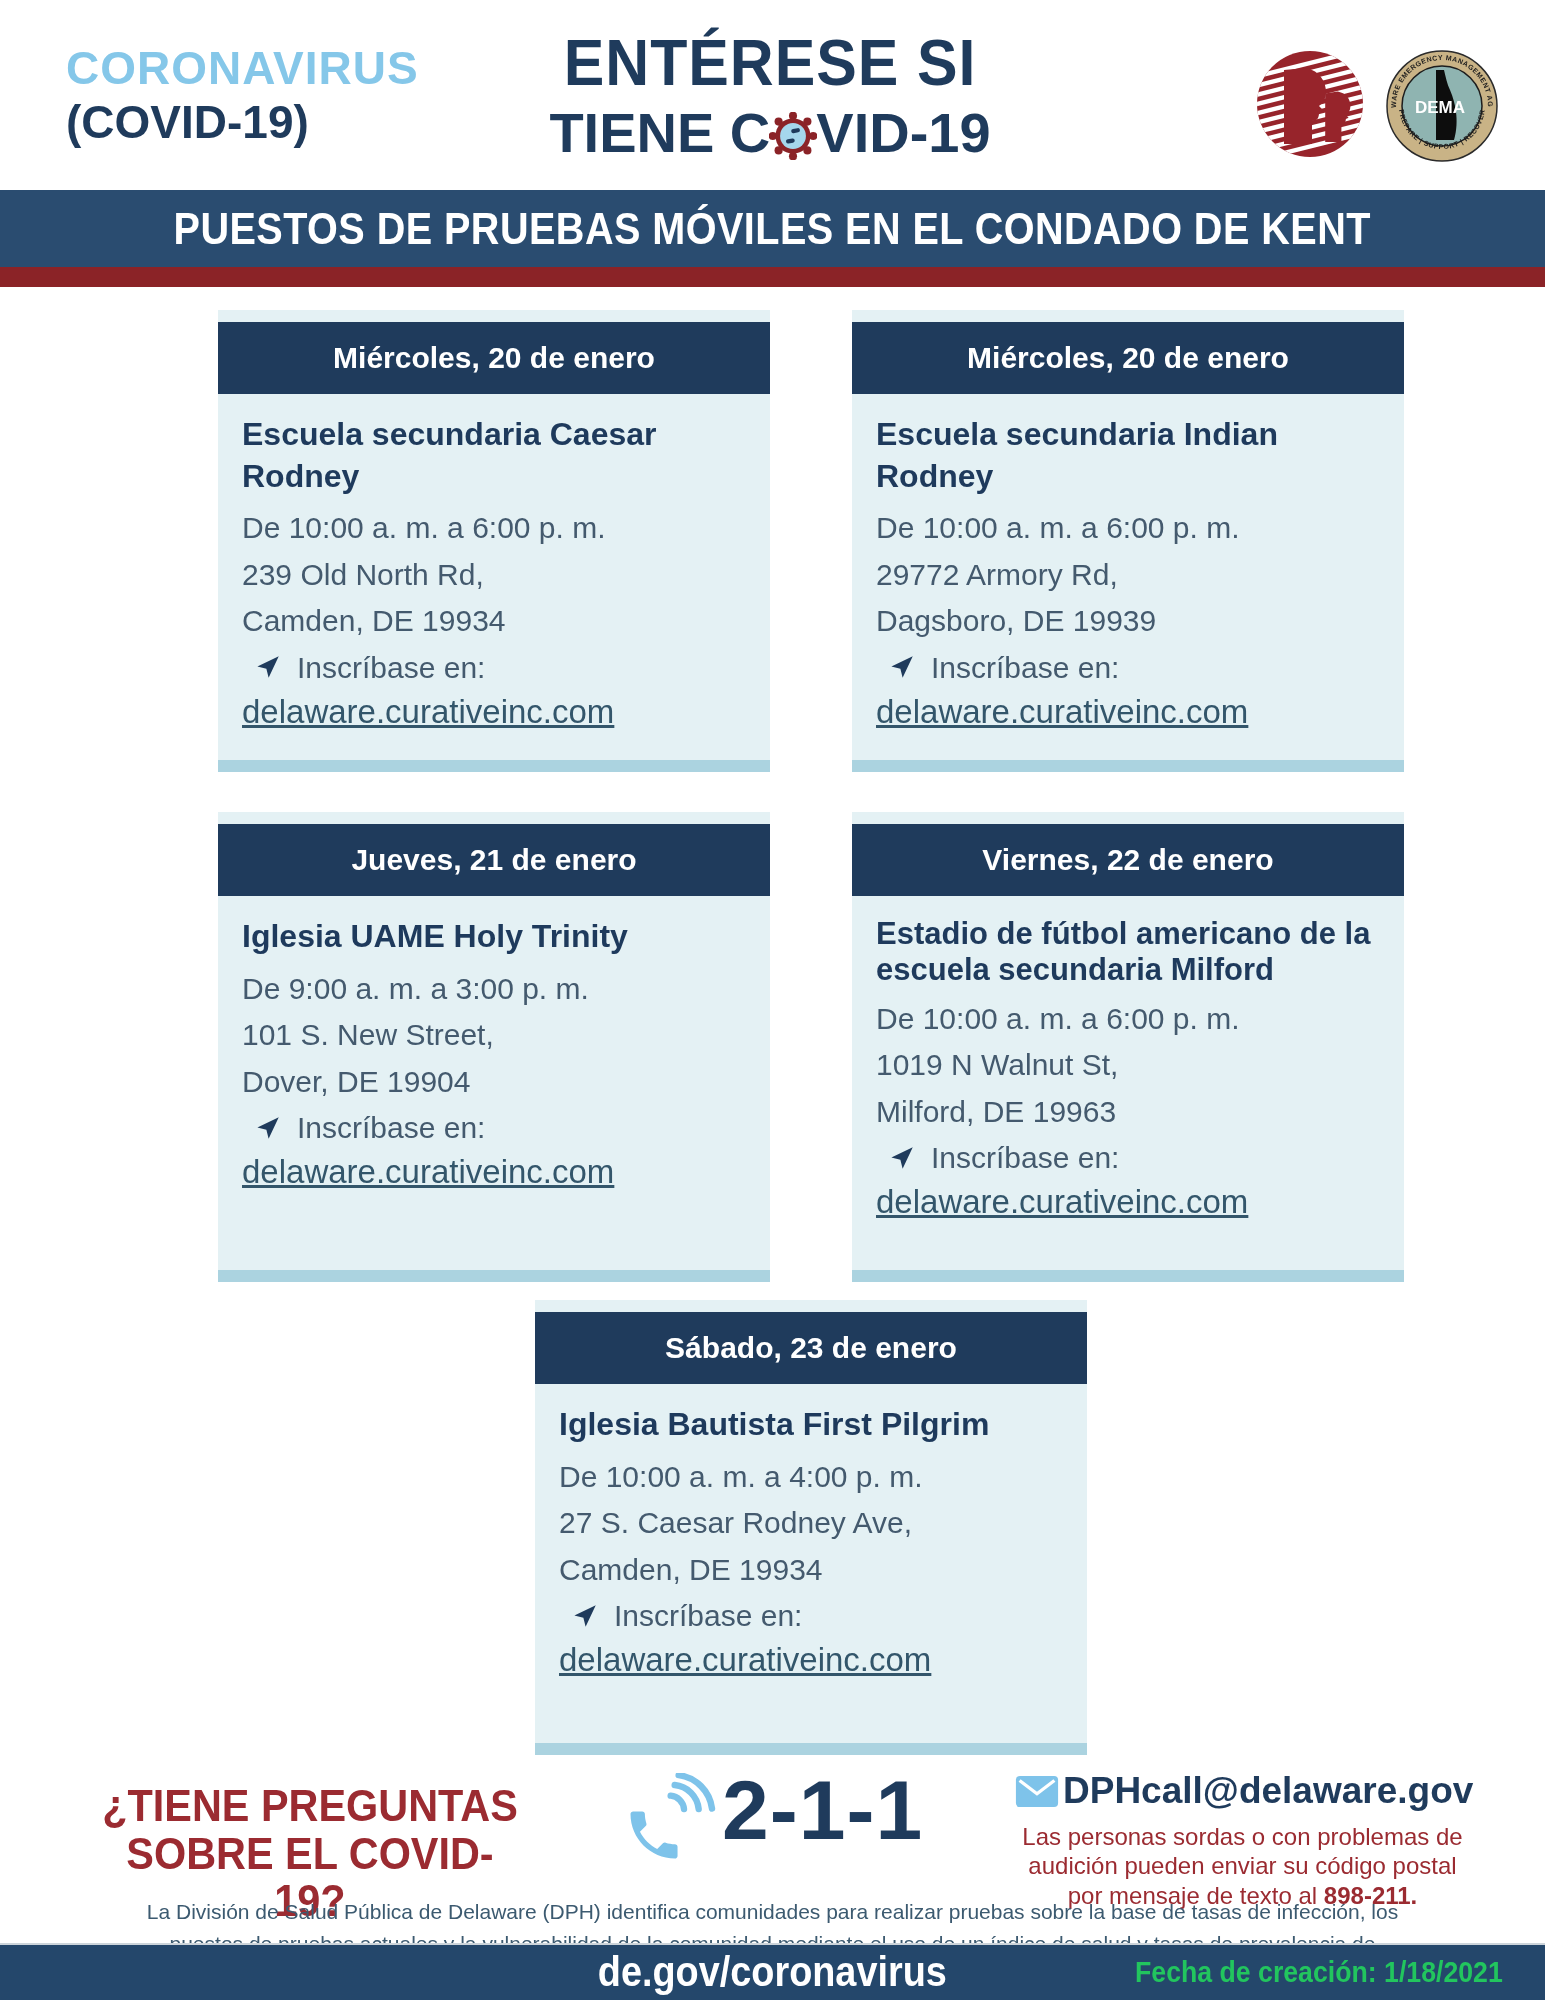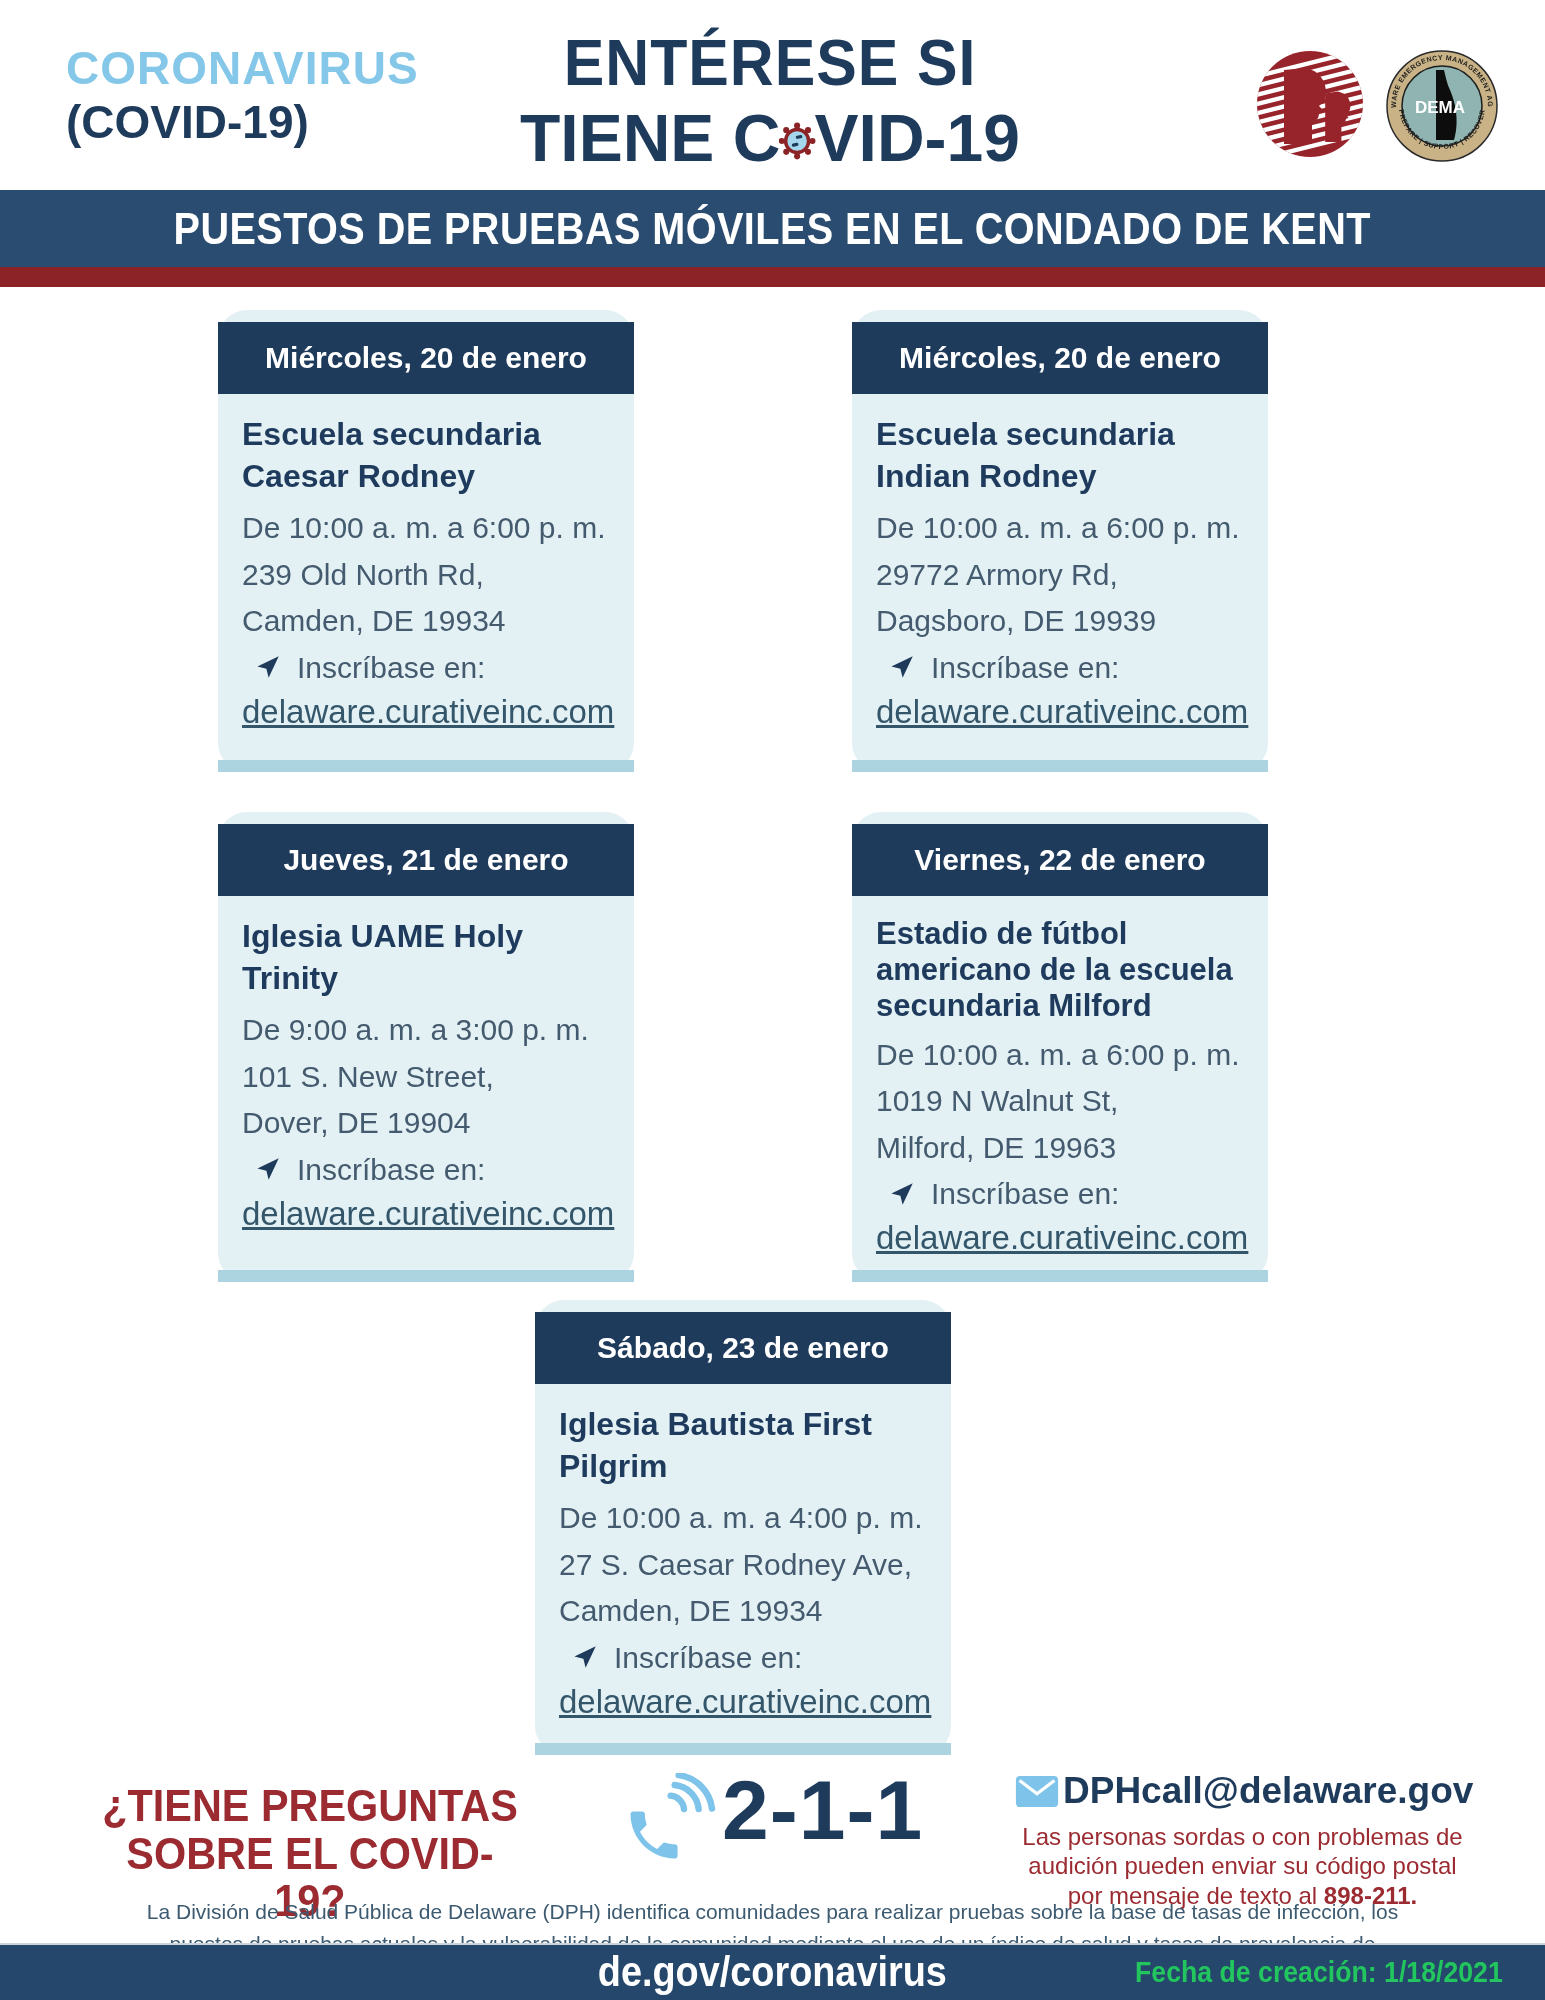--- a/index.html
+++ b/index.html
@@ -6,33 +6,33 @@
   #poster{
     position:relative;width:1545px;height:2000px;background:#ffffff;
     font-family:"Liberation Sans","DejaVu Sans",sans-serif;overflow:hidden;
   }
   
   .brand{position:absolute;left:66px;top:44px;line-height:1.05;}
   .brand .l1{font-size:46px;font-weight:800;color:#85C7E9;letter-spacing:1px;}
   .brand .l2{font-size:46px;font-weight:800;color:#1F3B5C;margin-top:6px;}
   .main-title{position:absolute;left:520px;top:26px;width:500px;text-align:center;color:#1F3B5C;}
   .main-title .t1{font-size:64px;font-weight:800;letter-spacing:1px;display:inline-block;transform:scaleX(.95);white-space:nowrap;}
-  .main-title .t2{font-size:66px;font-weight:800;margin-top:0;white-space:nowrap;display:flex;align-items:center;justify-content:center;}
+  .main-title .t2{font-size:56px;font-weight:800;margin-top:0;white-space:nowrap;display:flex;align-items:center;justify-content:center;}
   .virus-ico{width:48px;height:48px;margin:0 -1px;position:relative;top:3px;}
   .logo{position:absolute;}
   #dph-logo{left:1256px;top:50px;}
   #dema-logo{left:1386px;top:50px;}
   
   .banner{position:absolute;left:0;top:190px;width:100%;height:77px;background:#2A4C70;
     display:flex;align-items:center;justify-content:center;}
   .banner .txt{color:#ffffff;font-size:44px;font-weight:700;letter-spacing:.5px;display:inline-block;transform:scaleX(.9);white-space:nowrap;}
   .banner .txt b{font-weight:800;}
   .red-strip{position:absolute;left:0;top:267px;width:100%;height:20px;background:#8B2327;}
   
-  .card{position:absolute;width:416px;background:#E4F1F4;padding-top:12px;box-sizing:border-box;border-radius:29px;}
+  .card{position:absolute;width:552px;background:#E4F1F4;padding-top:12px;box-sizing:border-box;}
   .card::after{content:"";position:absolute;left:0;bottom:0;width:100%;height:12px;background:#ABD3E0;}
   .card-head{background:#1F3B5C;height:72px;display:flex;align-items:center;justify-content:center;
     color:#fff;font-size:30px;font-weight:700;}
   .card-body{padding:20px 24px 0 24px;}
   .card-title{font-size:32px;line-height:1.3;font-weight:700;color:#1E3A5C;margin-bottom:8px;}
   .tight .card-title{line-height:1.16;font-size:31px;}
   .card-line{font-size:30px;line-height:1.55;color:#445A6E;}
   .signup{display:flex;align-items:center;gap:16px;padding-left:12px;margin-top:6px;font-size:30px;color:#445A6E;}
   .signup svg{width:27px;height:27px;flex:0 0 auto;}
   .card-link{font-size:33px;color:#33566B;text-decoration:underline;margin-top:8px;display:inline-block;cursor:pointer;}

